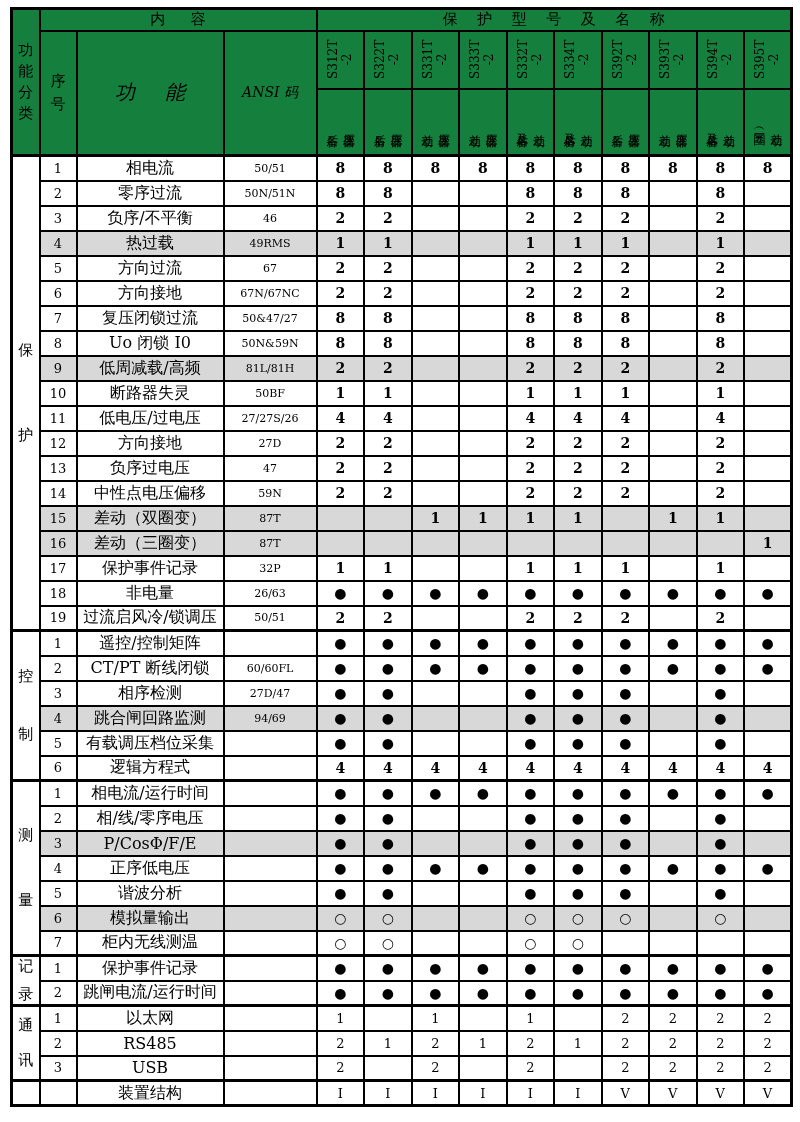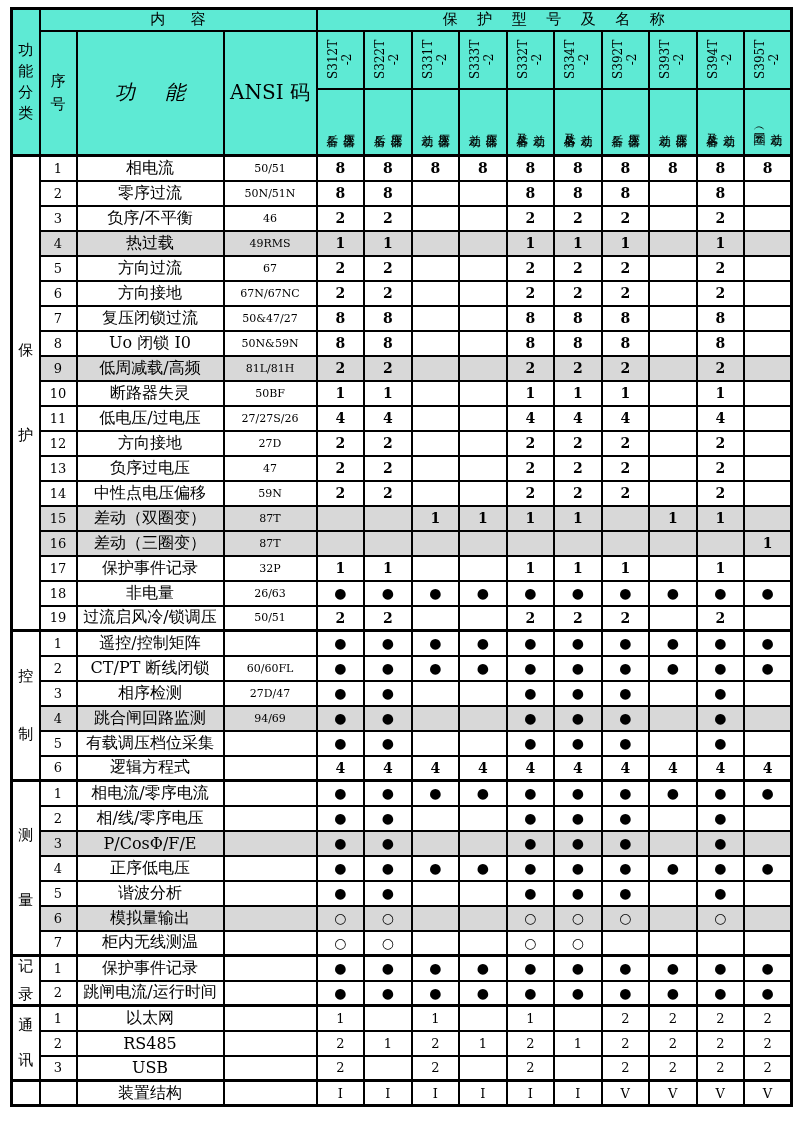--- a/index.html
+++ b/index.html
@@ -10,33 +10,33 @@
   }
   .wrap{padding:7px 10px 0 10px;}
   table.spec{
     border-collapse:collapse;table-layout:fixed;width:780px;
     border:3px solid #000;
   }
   .spec th,.spec td{
     border:2px solid #000;padding:0;overflow:hidden;
     vertical-align:middle;text-align:center;font-weight:normal;
   }
-  thead th{background:#5eead4;}
+  thead th{background:#15803d;}
   tr.h1{height:22px;}
   tr.h2{height:58px;}
   tr.h3{height:67px;}
   tr.h3 th{border-bottom:3px solid #000;}
   tbody tr{height:25px;}
   tbody tr.sec-start td{border-top:3px solid #000;}
   tbody tr.shaded td{background:#d8d8d8;}
 
   .content-head{font-size:15px;letter-spacing:1.7em;text-indent:1.7em;}
   .models-title{font-size:15px;letter-spacing:1.3em;text-indent:1.3em;}
   .func-head{font-size:20px;letter-spacing:1.5em;text-indent:1.5em;font-style:italic;}
-  .ansi-head{font-size:20px;}
+  .ansi-head{font-size:14px;font-style:italic;}
 
   .hstack{display:flex;flex-direction:column;align-items:center;justify-content:center;font-size:15px;line-height:1;}
   .cat-head .hstack{height:141px;gap:6px;}
   .no-head .hstack{height:119px;gap:8px;}
 
   .rotbox{display:flex;align-items:center;justify-content:center;height:54px;}
   .rot{
     transform:rotate(-90deg);
     display:flex;flex-direction:column;align-items:center;justify-content:center;
     width:54px;line-height:1.2;font-size:12px;white-space:nowrap;
@@ -591,21 +591,21 @@
           <td class="val-cell bv">4</td>
         </tr>
         <tr class="sec-start">
           <td class="cat-cell" rowspan="7">
             <div class="vstack" style="height: 169px; gap: 50.7px;">
               <span>测</span>
               <span>量</span>
             </div>
           </td>
           <td class="no-cell">1</td>
-          <td class="func-cell">相电流/零序电流</td>
+          <td class="func-cell">相电流/运行时间</td>
           <td class="ansi-cell"></td>
           <td class="val-cell bv">●</td>
           <td class="val-cell bv">●</td>
           <td class="val-cell bv">●</td>
           <td class="val-cell bv">●</td>
           <td class="val-cell bv">●</td>
           <td class="val-cell bv">●</td>
           <td class="val-cell bv">●</td>
           <td class="val-cell bv">●</td>
           <td class="val-cell bv">●</td>

